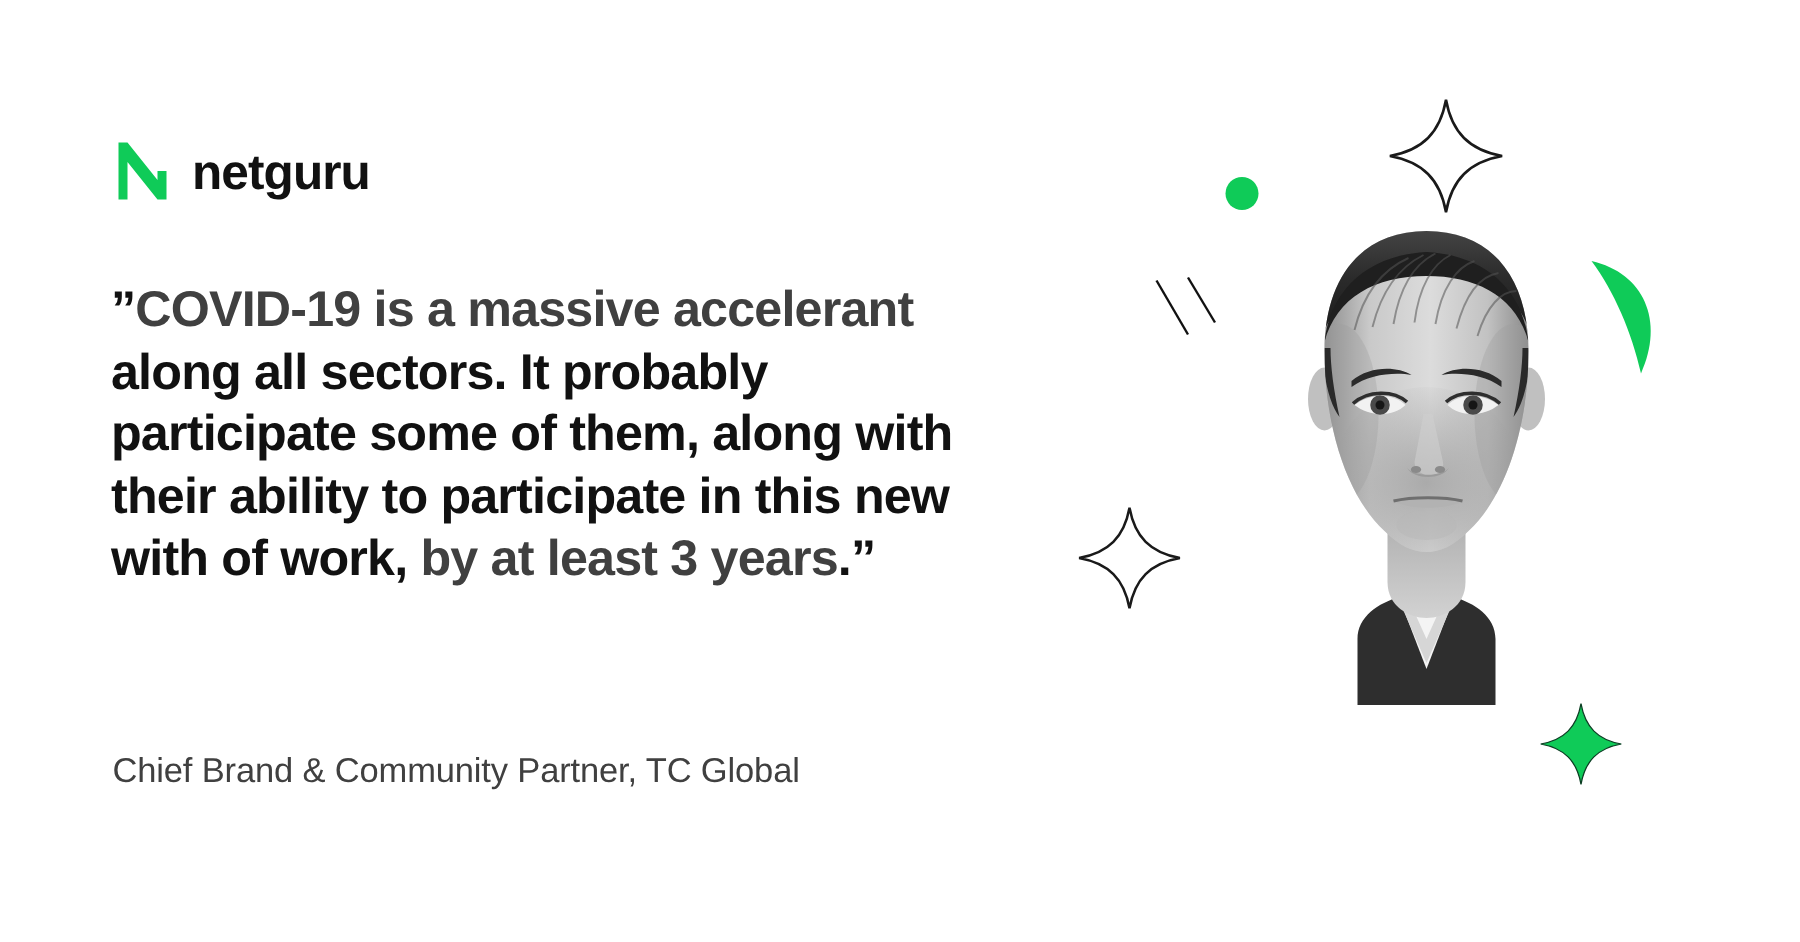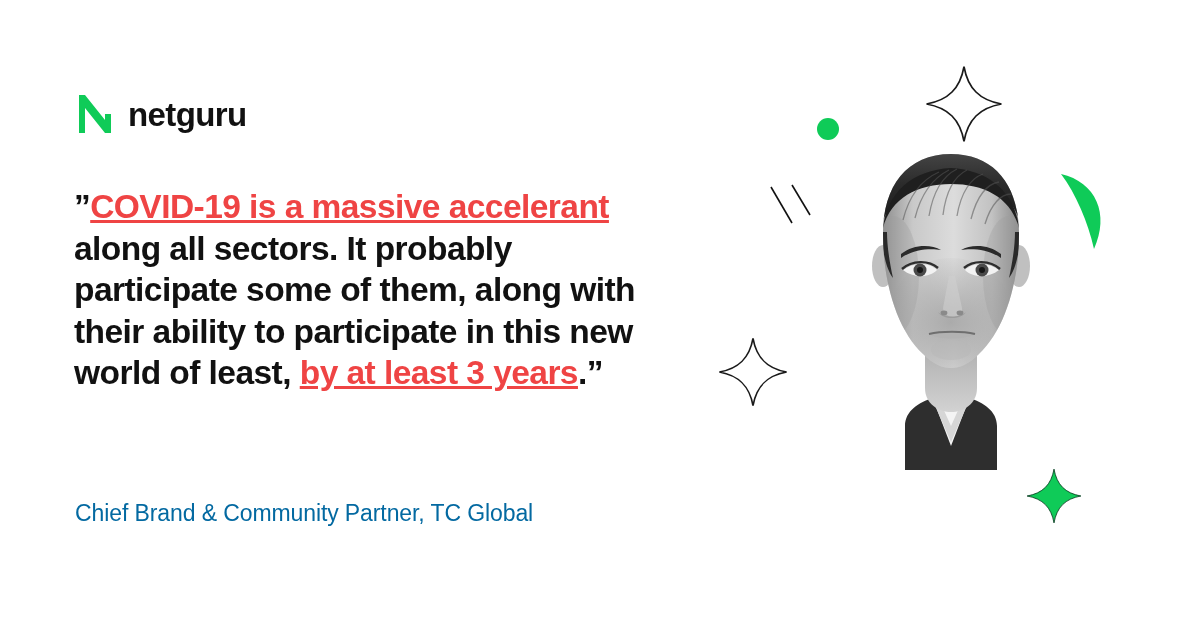--- a/index.html
+++ b/index.html
@@ -48,42 +48,42 @@
     left: 74px;
     top: 186px;
     width: 660px;
     font-family: "Liberation Sans", sans-serif;
     font-size: 33.5px;
     font-weight: 700;
     line-height: 41.5px;
     letter-spacing: -0.55px;
     color: #111111;
   }
-  .hl { color: #ef4444; text-decoration: underline; }
+  .hl { color: #404040; }
 
   
   .author {
     position: absolute;
     left: 75px;
     top: 450px;
     font-family: "Liberation Sans", sans-serif;
     font-size: 21px;
     font-weight: 700;
     letter-spacing: -0.2px;
     color: #111111;
   }
   .role {
     position: absolute;
     left: 75px;
     top: 500px;
     font-family: "Liberation Sans", sans-serif;
     font-size: 23px;
     font-weight: 400;
     letter-spacing: -0.1px;
-    color: #0369a1;
+    color: #404040;
     text-align: center;
   }
 
   
   .deco { position: absolute; }
   .dot-green {
     left: 817px;
     top: 118px;
     width: 22px;
     height: 22px;
@@ -120,21 +120,21 @@
       <path d="M3 39 L3 1 L9 1 L29 26 L29 20 L35 20 L35 39 L29 39 L9 14 L9 39 Z" fill="#0FCB58"></path>
     </svg>
     <span class="logo-word">netguru</span>
   </div>
 
   <div class="quote">
     <span>”</span><span class="hl">COVID-19 is a massive accelerant</span><br>
     <span>along all sectors. It probably</span><br>
     <span>participate some of them, along with</span><br>
     <span>their ability to participate in this new</span><br>
-    <span>world of least, </span><span class="hl">by at least 3 years</span><span>.”</span>
+    <span>with of work, </span><span class="hl">by at least 3 years</span><span>.”</span>
   </div>
 
   <div class="role">Chief Brand &amp; Community Partner, TC Global</div>
 
   <div class="deco dot-green"></div>
 
   <svg class="deco slashes" viewBox="0 0 46 42" aria-hidden="true">
     <line x1="1" y1="4" x2="22" y2="40" stroke="#111111" stroke-width="1.6"></line>
     <line x1="22" y1="2" x2="40" y2="32" stroke="#111111" stroke-width="1.6"></line>
   </svg>

